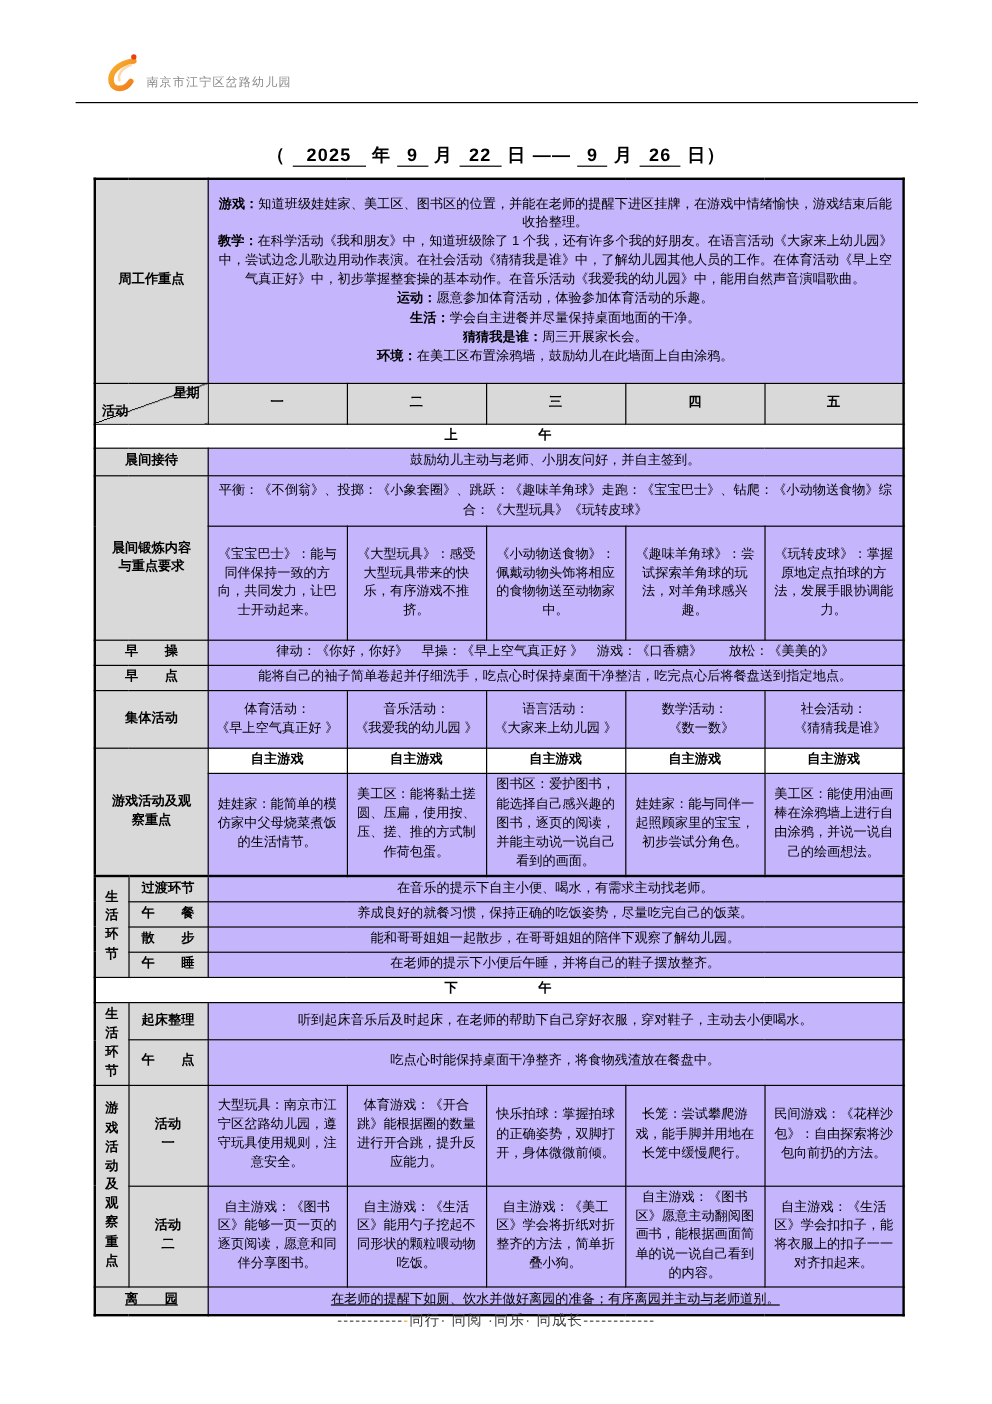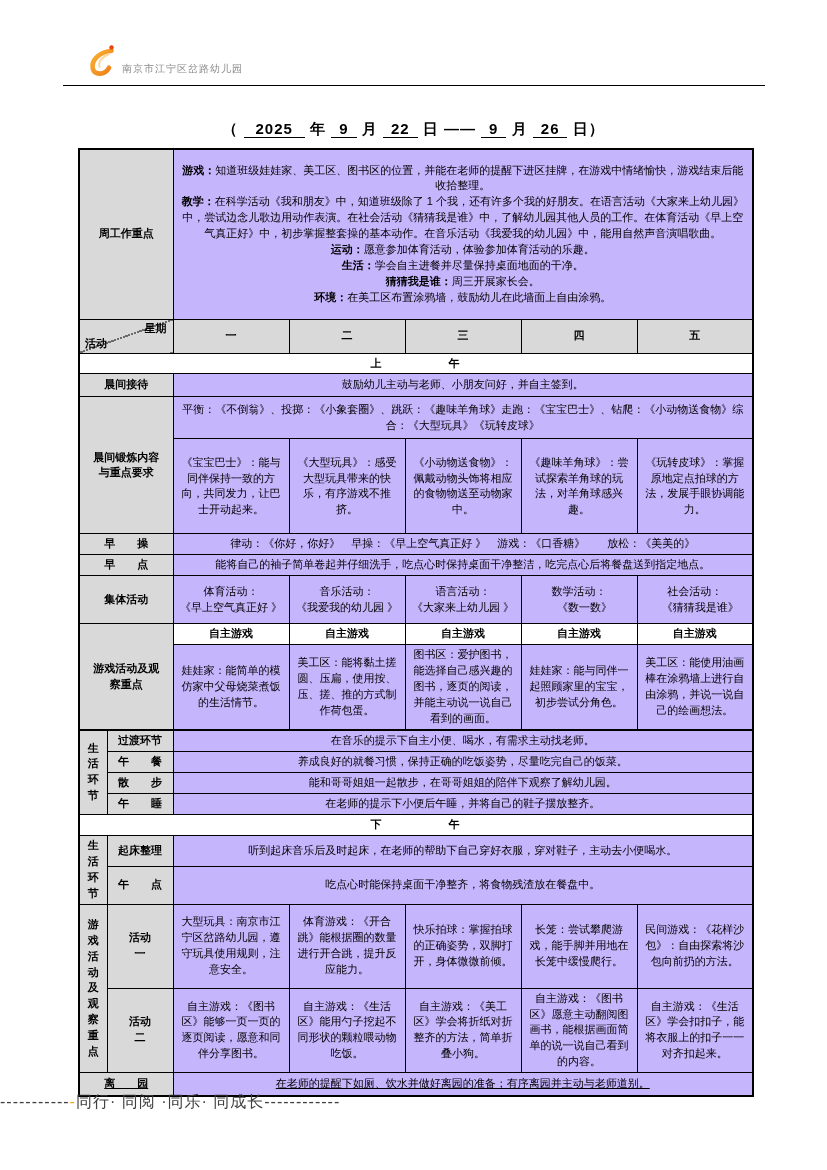--- a/index.html
+++ b/index.html
@@ -49,21 +49,21 @@
   tr.r-group    td { height:48px; }
   tr.r-selfplay td { height:18px; }
   tr.r-amgames  td { height:77px; }
   tr.r-life     td { height:21px; }
   tr.r-wake     td { height:30px; }
   tr.r-snackpm  td { height:36px; }
   tr.r-act      td { height:84px; }
   tr.r-leave    td { height:23px;text-decoration:underline; }
 
   
-  .footer { position:absolute; left:0; top:1092px; width:100%; text-align:left; font-size:16px; color:#3f3f3f; letter-spacing:1px; }
+  .footer { position:absolute; left:0; top:1092px; width:100%; text-align:center; font-size:12px; color:#3f3f3f; letter-spacing:1px; }
   .footer .accent { color:#f5a623; }
 </style>
 </head>
 <body>
 
 <div class="page">
 
   <div class="logo-wrap">
     <svg class="logo-swoosh" viewBox="0 0 40 44">
       <defs>

